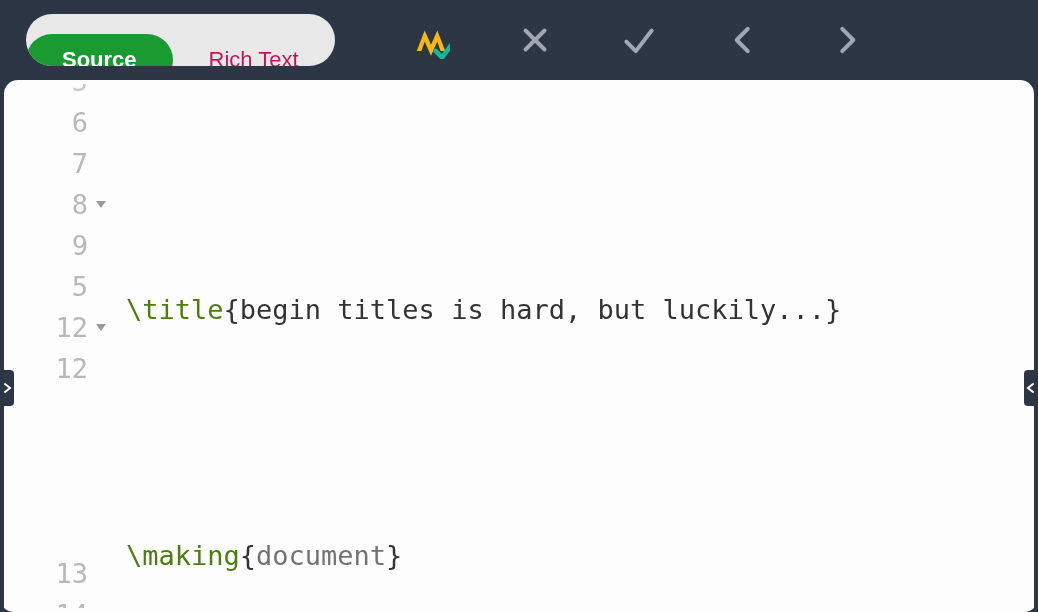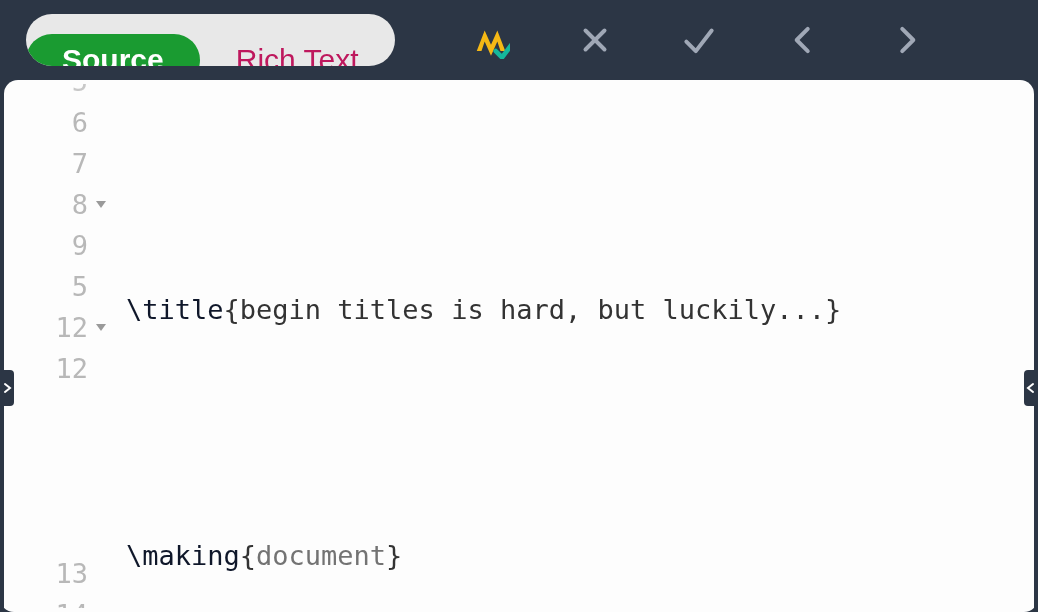--- a/index.html
+++ b/index.html
@@ -19,21 +19,21 @@
     border-radius: 32px;
     height: 52px;
     align-items: center;
     overflow: hidden;
   }
   .tab {
     height: 100%;
     display: flex;
     align-items: center;
     justify-content: center;
-    font-size: 30px;
+    font-size: 22px;
     font-weight: 600;
     padding: 0 36px;
     cursor: pointer;
     margin-top: 40px;
   }
   .tab.active {
     background: #1a9b31;
     color: #fff;
     border-radius: 32px;
   }
@@ -103,21 +103,21 @@
     flex: 1;
     padding-top: 4px;
     padding-left: 16px;
     color: #333;
     white-space: pre-wrap;
     word-break: break-word;
     position: relative;
   }
   .code .row { min-height: 41px; position: relative; }
   .code .row.truncated { height: 18px; overflow: hidden; }
-  .cmd { color: #0f172a; }
+  .cmd { color: #4d7c0f; }
   .env { color: #737373; }
   .brace { color: #333; }
 
   .side-toggle {
     position: absolute;
     top: 290px;
     width: 14px;
     height: 36px;
     background: #2c3645;
     color: #fff;

